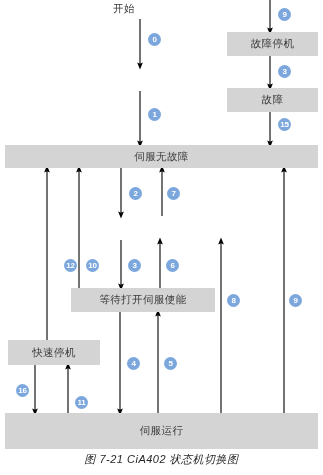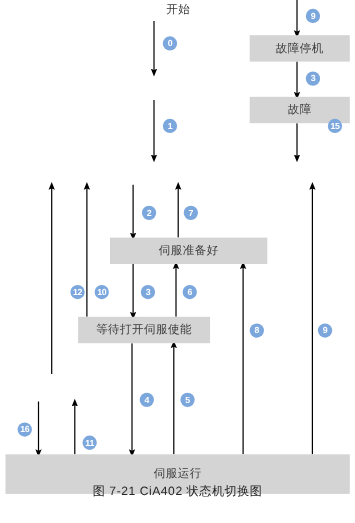--- a/index.html
+++ b/index.html
@@ -30,21 +30,21 @@
     justify-content: center;
     letter-spacing: 0.4px;
     white-space: nowrap;
     box-sizing: border-box;
   }
   .plain-label {
     position: absolute;
     color: #3a3a3a;
     font-size: 10.5px;
     white-space: nowrap;
-    text-align: right;
+    text-align: left;
     letter-spacing: 0.4px;
   }
   .badge {
     position: absolute;
     width: 13px;
     height: 13px;
     border-radius: 50%;
     background: #7ba7dd;
     color: #ffffff;
     font-size: 8px;
@@ -102,25 +102,26 @@
         <line x1="35" y1="365" x2="35" y2="412" stroke="#000000" stroke-width="1.1" marker-end="url(#arrowhead)"></line>
         <line x1="270" y1="0" x2="270" y2="31" stroke="#000000" stroke-width="1.1" marker-end="url(#arrowhead)"></line>
         <line x1="270" y1="56" x2="270" y2="87" stroke="#000000" stroke-width="1.1" marker-end="url(#arrowhead)"></line>
         <line x1="270" y1="112" x2="270" y2="144" stroke="#000000" stroke-width="1.1" marker-end="url(#arrowhead)"></line>
       </g>
   </svg>
 
   <div class="plain-label" style="left:113px; top:2px; width:60px;">开始</div>
 
 
+  <div class="state-box" style="left:5px; top:145px; width:313px; height:23px;">伺服无故障</div>
 
-  <div class="state-box" style="left:100px; top:216px; width:143px; height:24px;">伺服准备好</div>
 
-  <div class="state-box" style="left:71px; top:288px; width:120px; height:24px;">等待打开伺服使能</div>
+  <div class="state-box" style="left:71px; top:288px; width:144px; height:24px;">等待打开伺服使能</div>
 
+  <div class="state-box" style="left:8px; top:340px; width:92px; height:25px;">快速停机</div>
 
   <div class="state-box" style="left:5px; top:413px; width:313px; height:36px;">伺服运行</div>
 
   <div class="state-box" style="left:227px; top:32px; width:91px; height:24px;">故障停机</div>
 
   <div class="state-box" style="left:227px; top:88px; width:91px; height:24px;">故障</div>
 
   <div id="badge-layer">
       <div class="badge" style="left: 148px; top: 33px;">0</div>
       <div class="badge" style="left: 148px; top: 108px;">1</div>
@@ -131,17 +132,17 @@
       <div class="badge" style="left: 127px; top: 357px;">4</div>
       <div class="badge" style="left: 164px; top: 357px;">5</div>
       <div class="badge" style="left: 227px; top: 294px;">8</div>
       <div class="badge" style="left: 289px; top: 294px;">9</div>
       <div class="badge" style="left: 86px; top: 259px;">10</div>
       <div class="badge" style="left: 64px; top: 259px;">12</div>
       <div class="badge" style="left: 75px; top: 396px;">11</div>
       <div class="badge" style="left: 16px; top: 384px;">16</div>
       <div class="badge" style="left: 278px; top: 8px;">9</div>
       <div class="badge" style="left: 278px; top: 65px;">3</div>
-      <div class="badge" style="left: 278px; top: 108px; margin-left: 20px;">15</div>
+      <div class="badge" style="left: 278px; top: 118px;">15</div>
     </div>
 
-  <div class="caption" style="top:439px;">图 7-21  CiA402 状态机切换图</div>
+  <div class="caption" style="top:452px;font-style:italic;">图 7-21  CiA402 状态机切换图</div>
 </div>
 
 </body></html>

